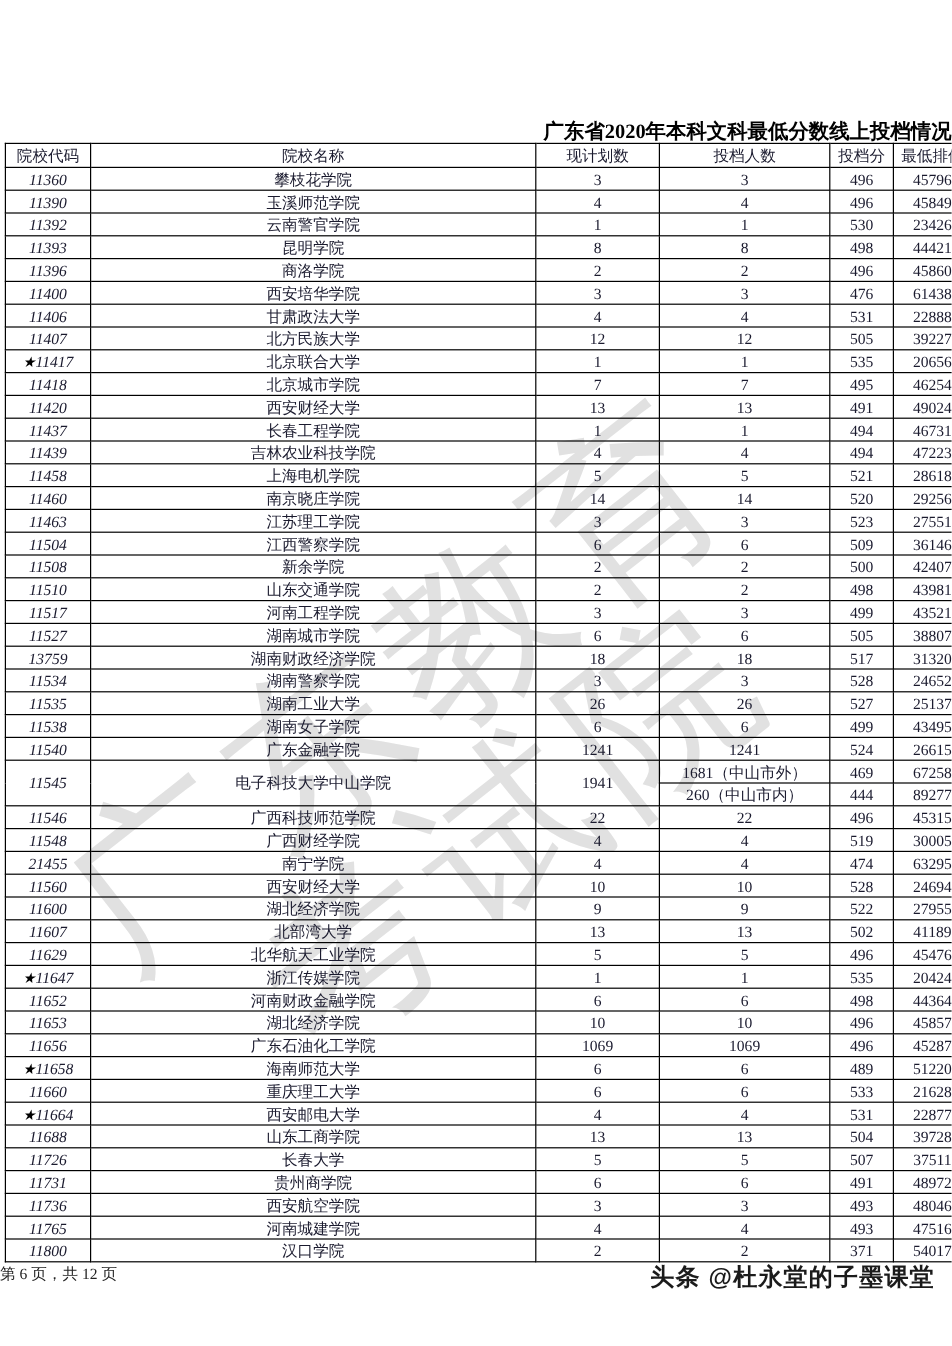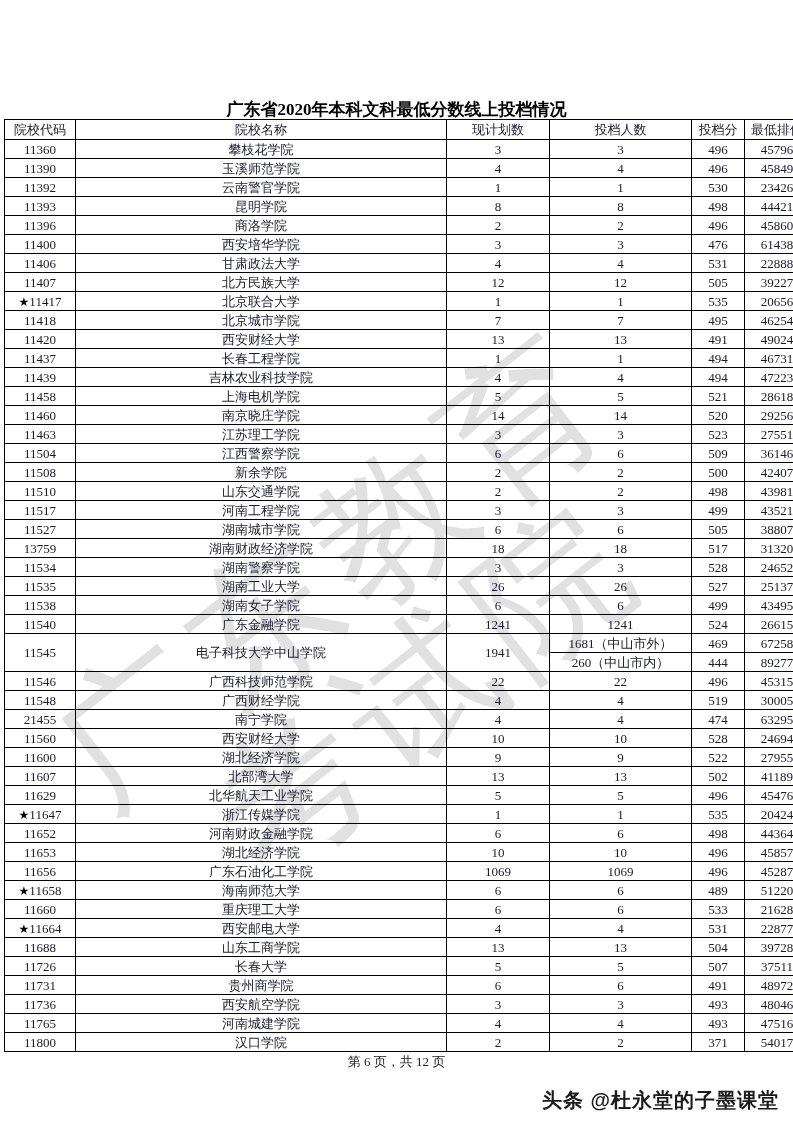--- a/index.html
+++ b/index.html
@@ -32,21 +32,21 @@
     opacity: 0.62;
     letter-spacing: 14px;
   }
 
   
   #title {
     position: absolute;
     top: 98px;
     left: 0;
     width: 793px;
-    text-align: center;
+    text-align: right;
     font-size: 17px;
     font-weight: bold;
     font-family: "Liberation Serif", "DejaVu Serif", serif;
     letter-spacing: 0px;
     color: #000;
     z-index: 10;
   }
 
   
   #sheet {
@@ -89,38 +89,38 @@
 
   .star {
     font-size: 12px;
     line-height: 1;
     margin-right: 0px;
     color: #000;
   }
   .code-wrap {
     display: inline-block;
     white-space: nowrap;
+    font-style: italic;
   }
 
   
   #page-footer {
     position: absolute;
     top: 1053px;
     left: 0;
     width: 793px;
-    text-align: center;
     font-size: 13px;
     color: #222;
     font-family: "Liberation Serif", "DejaVu Serif", serif;
     z-index: 10;
   }
   #brand {
     position: absolute;
     right: 14px;
-    top: 1087px;
+    top: 1051px;
     font-size: 20px;
     font-weight: bold;
     color: #1b1b1b;
     font-family: "Liberation Sans", "DejaVu Sans", sans-serif;
     letter-spacing: 1px;
     z-index: 10;
     white-space: nowrap;
   }
 </style>
 </head>

